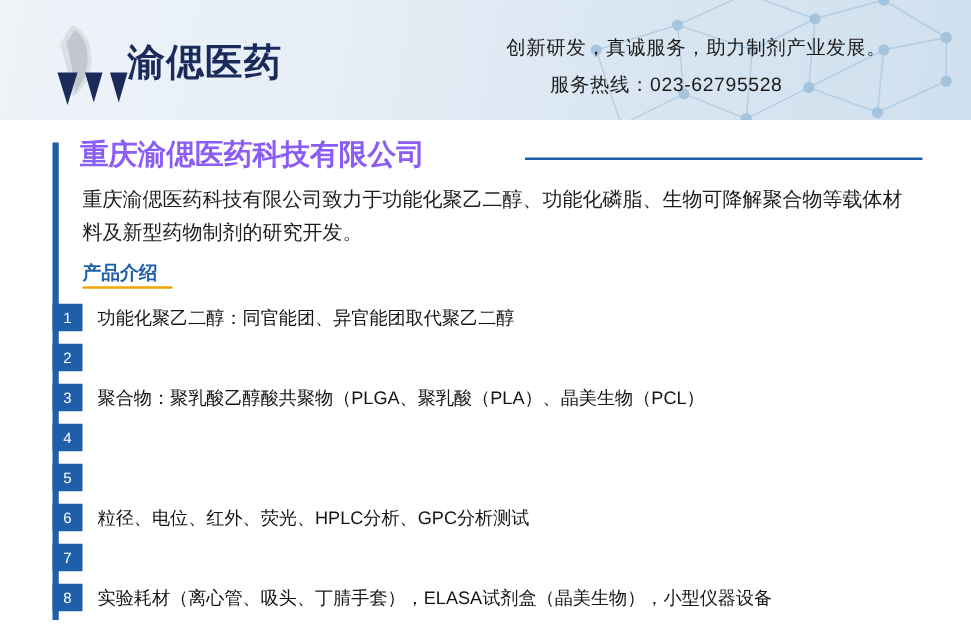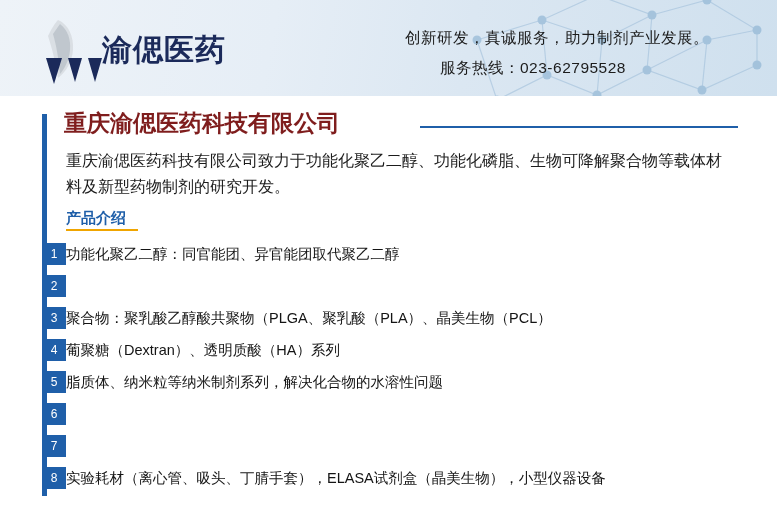--- a/index.html
+++ b/index.html
@@ -90,21 +90,21 @@
     width: 5px;
     height: 382px;
     background: #1f5fa9;
   }
   .company-title {
     position: absolute;
     left: 64px;
     top: 12px;
     font-size: 23px;
     font-weight: bold;
-    color: #7f1d1d;
+    color: #8b5cf6;
     white-space: nowrap;
     font-family: "Liberation Sans", sans-serif;
     text-align: center;
   }
   .title-rule {
     position: absolute;
     left: 420px;
     top: 30px;
     width: 318px;
     height: 2px;
@@ -156,21 +156,21 @@
     background: #1f5fa9;
     color: #ffffff;
     font-size: 12px;
     display: flex;
     align-items: center;
     justify-content: center;
     margin-left: 10px;
     font-family: "Liberation Sans", sans-serif;
   }
   .item-text {
-    margin-left: 0;
+    margin-left: 12px;
     font-size: 14.5px;
     color: #141414;
     white-space: nowrap;
     font-family: "Liberation Sans", sans-serif;
   }
 </style>
 </head>
 <body>
 
 <div class="page">
@@ -247,30 +247,29 @@
         <div class="num">2</div>
       </div>
 
       <div class="list-item">
         <div class="num">3</div>
         <div class="item-text">聚合物：聚乳酸乙醇酸共聚物（PLGA、聚乳酸（PLA）、晶美生物（PCL）</div>
       </div>
 
       <div class="list-item">
         <div class="num">4</div>
-        <div class="item-text">葡聚糖（Dextran）、透明质酸（HA）系列</div>
       </div>
 
       <div class="list-item">
         <div class="num">5</div>
-        <div class="item-text">脂质体、纳米粒等纳米制剂系列，解决化合物的水溶性问题</div>
       </div>
 
       <div class="list-item">
         <div class="num">6</div>
+        <div class="item-text">粒径、电位、红外、荧光、HPLC分析、GPC分析测试</div>
       </div>
 
       <div class="list-item">
         <div class="num">7</div>
       </div>
 
       <div class="list-item">
         <div class="num">8</div>
         <div class="item-text">实验耗材（离心管、吸头、丁腈手套），ELASA试剂盒（晶美生物），小型仪器设备</div>
       </div>

